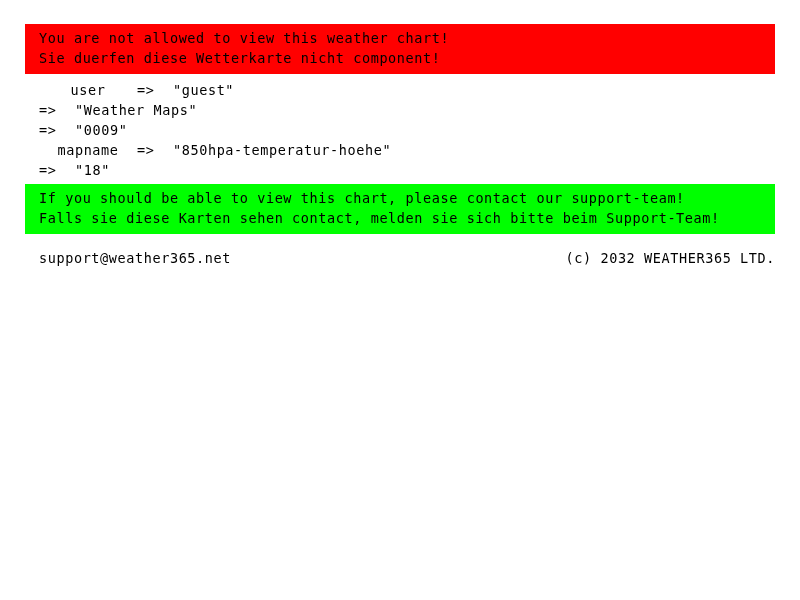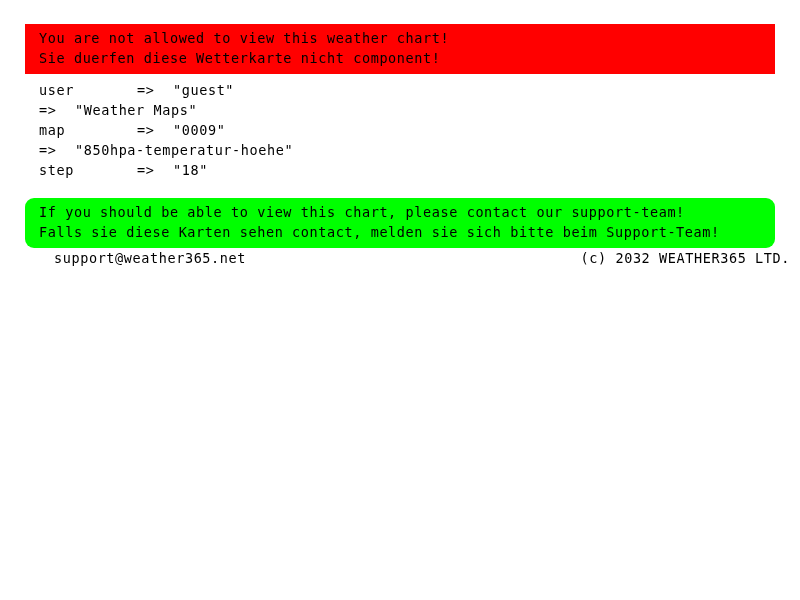--- a/index.html
+++ b/index.html
@@ -25,23 +25,22 @@
     left: 25px;
     width: 750px;
     box-sizing: border-box;
     padding: 4px 14px 6px 14px;
   }
   .banner-error {
     top: 24px;
     background: #ff0000;
   }
   .banner-info {
-    top: 198px;
+    top: 184px;
     background: #00ff00;
-    border-radius: 9px;
   }
   .banner-line {
     font-family: "DejaVu Sans Mono", "Liberation Mono", monospace;
     font-size: 13.5px;
     line-height: 20px;
     letter-spacing: 0.6px;
     white-space: pre;
     color: #000000;
   }
   .params {
@@ -52,31 +51,32 @@
   .param-row {
     display: flex;
     line-height: 20px;
     white-space: pre;
     font-size: 13.5px;
     letter-spacing: 0.6px;
   }
   .param-key {
     width: 98px;
     flex: 0 0 98px;
+    text-align: center;
   }
   .param-arrow {
     width: 36px;
     flex: 0 0 36px;
   }
   .param-val {
     flex: 0 0 auto;
   }
   .footer {
     position: absolute;
-    left: 54px;
+    left: 39px;
     top: 250px;
     width: 736px;
     display: flex;
     justify-content: space-between;
     font-size: 13.5px;
     letter-spacing: 0.6px;
     white-space: pre;
   }
 </style>
 </head>
@@ -93,30 +93,29 @@
     <div class="param-row">
       <span class="param-key">user</span>
       <span class="param-arrow">=&gt;</span>
       <span class="param-val">"guest"</span>
     </div>
     <div class="param-row">
       <span class="param-arrow">=&gt;</span>
       <span class="param-val">"Weather Maps"</span>
     </div>
     <div class="param-row">
-      <span class="param-key">map</span>
       <span class="param-arrow">=&gt;</span>
       <span class="param-val">"0009"</span>
     </div>
     <div class="param-row">
+      <span class="param-key">mapname</span>
       <span class="param-arrow">=&gt;</span>
       <span class="param-val">"850hpa-temperatur-hoehe"</span>
     </div>
     <div class="param-row">
-      <span class="param-key">step</span>
       <span class="param-arrow">=&gt;</span>
       <span class="param-val">"18"</span>
     </div>
   </div>
 
   <div class="banner banner-info">
     <div class="banner-line">If you should be able to view this chart, please contact our support-team!</div>
     <div class="banner-line">Falls sie diese Karten sehen contact, melden sie sich bitte beim Support-Team!</div>
   </div>
 

